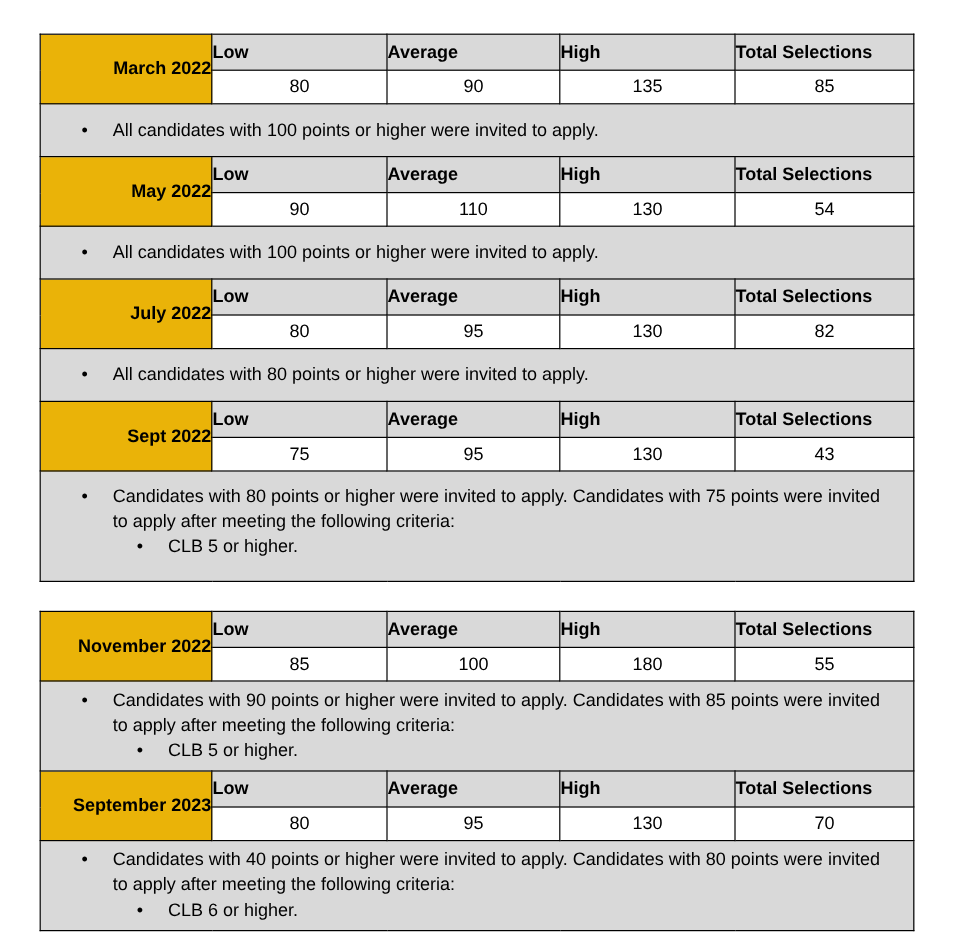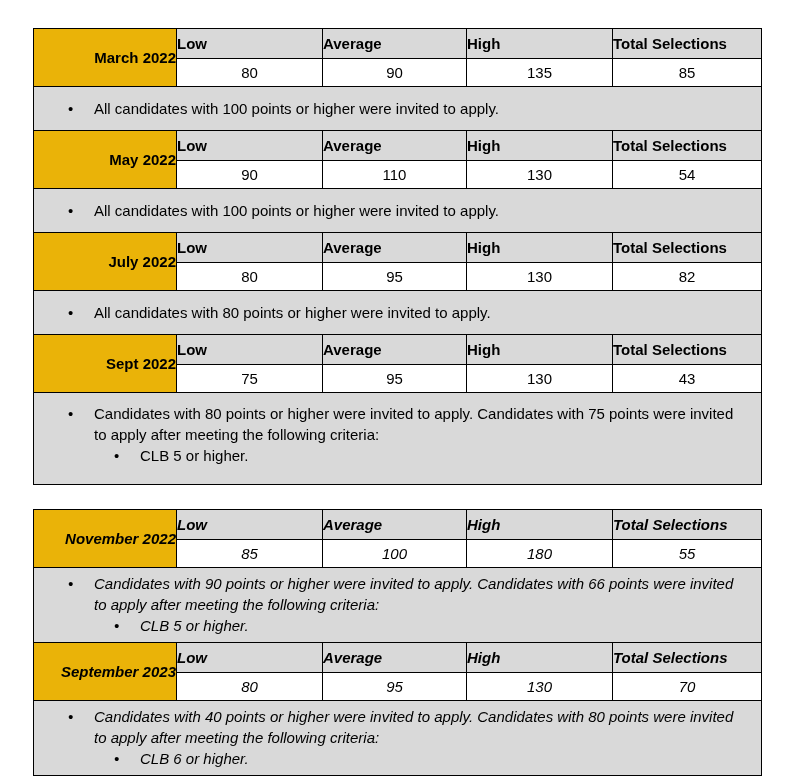--- a/index.html
+++ b/index.html
@@ -17,21 +17,20 @@
   .page {
     padding: 28px 33px 0 33px;
   }
   table.month-table {
     border-collapse: collapse;
     width: 728px;
     table-layout: fixed;
   }
   table.month-table + table.month-table {
     margin-top: 24px;
-    font-style: italic;
   }
   col.c-month { width: 143px; }
   col.c-low   { width: 146px; }
   col.c-avg   { width: 144px; }
   col.c-high  { width: 146px; }
   col.c-total { width: 149px; }
 
   td, th {
     border: 1px solid #000000;
     padding: 0;
@@ -216,21 +215,21 @@
       <tr>
         <td class="val-cell">85</td>
         <td class="val-cell">100</td>
         <td class="val-cell">180</td>
         <td class="val-cell">55</td>
       </tr>
       <tr>
         <td class="note-cell compact" colspan="5">
           <div class="note-line l1">
             <span class="bullet">•</span>
-            <span class="note-text">Candidates with 90 points or higher were invited to apply.  Candidates with 66 points were invited to apply after meeting the following criteria:</span>
+            <span class="note-text">Candidates with 90 points or higher were invited to apply.  Candidates with 85 points were invited to apply after meeting the following criteria:</span>
           </div>
           <div class="note-line l2">
             <span class="bullet">•</span>
             <span class="note-text">CLB 5 or higher.</span>
           </div>
         </td>
       </tr>
     </tbody>
 
     <tbody>

